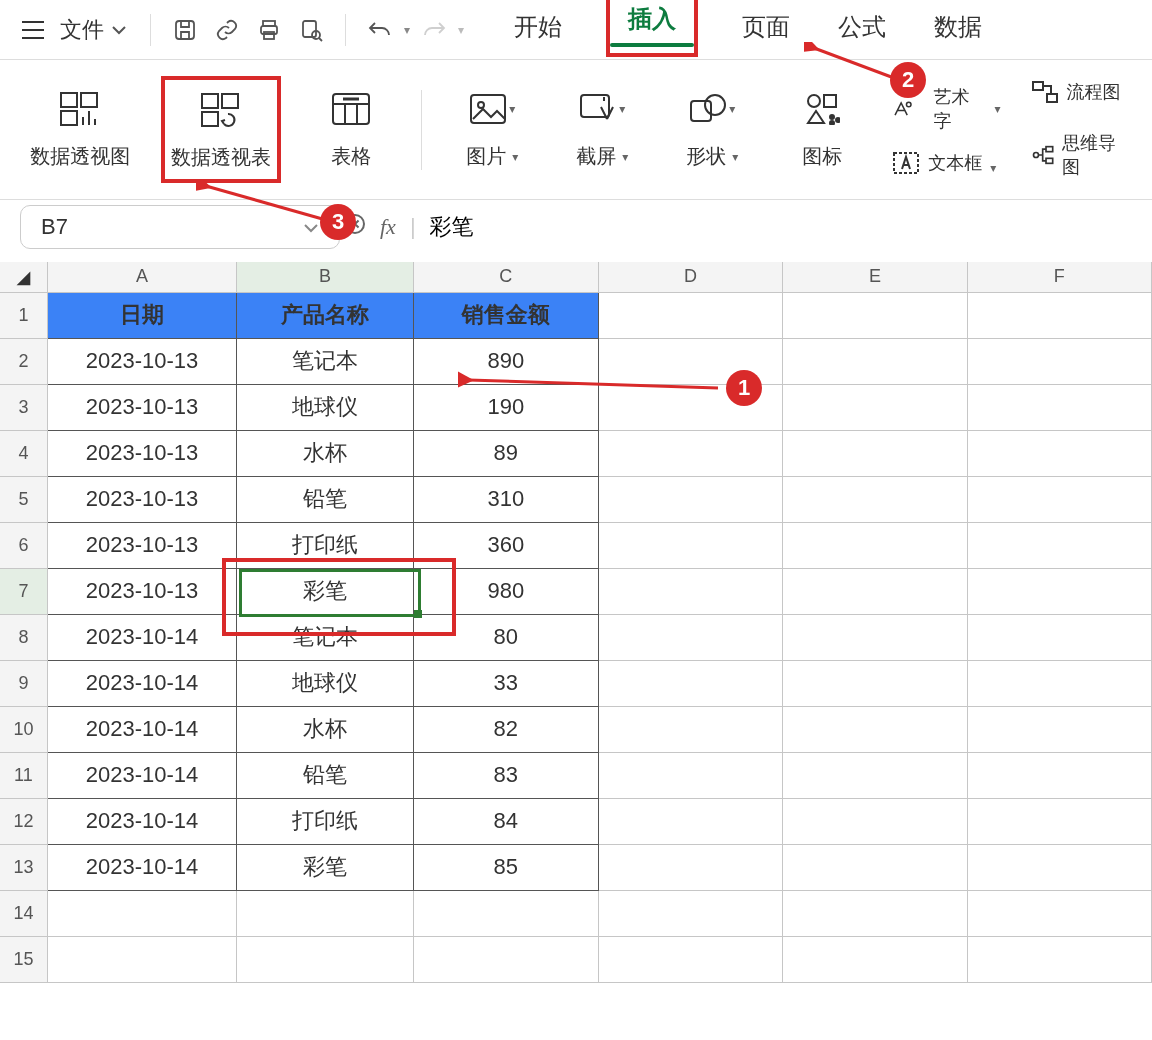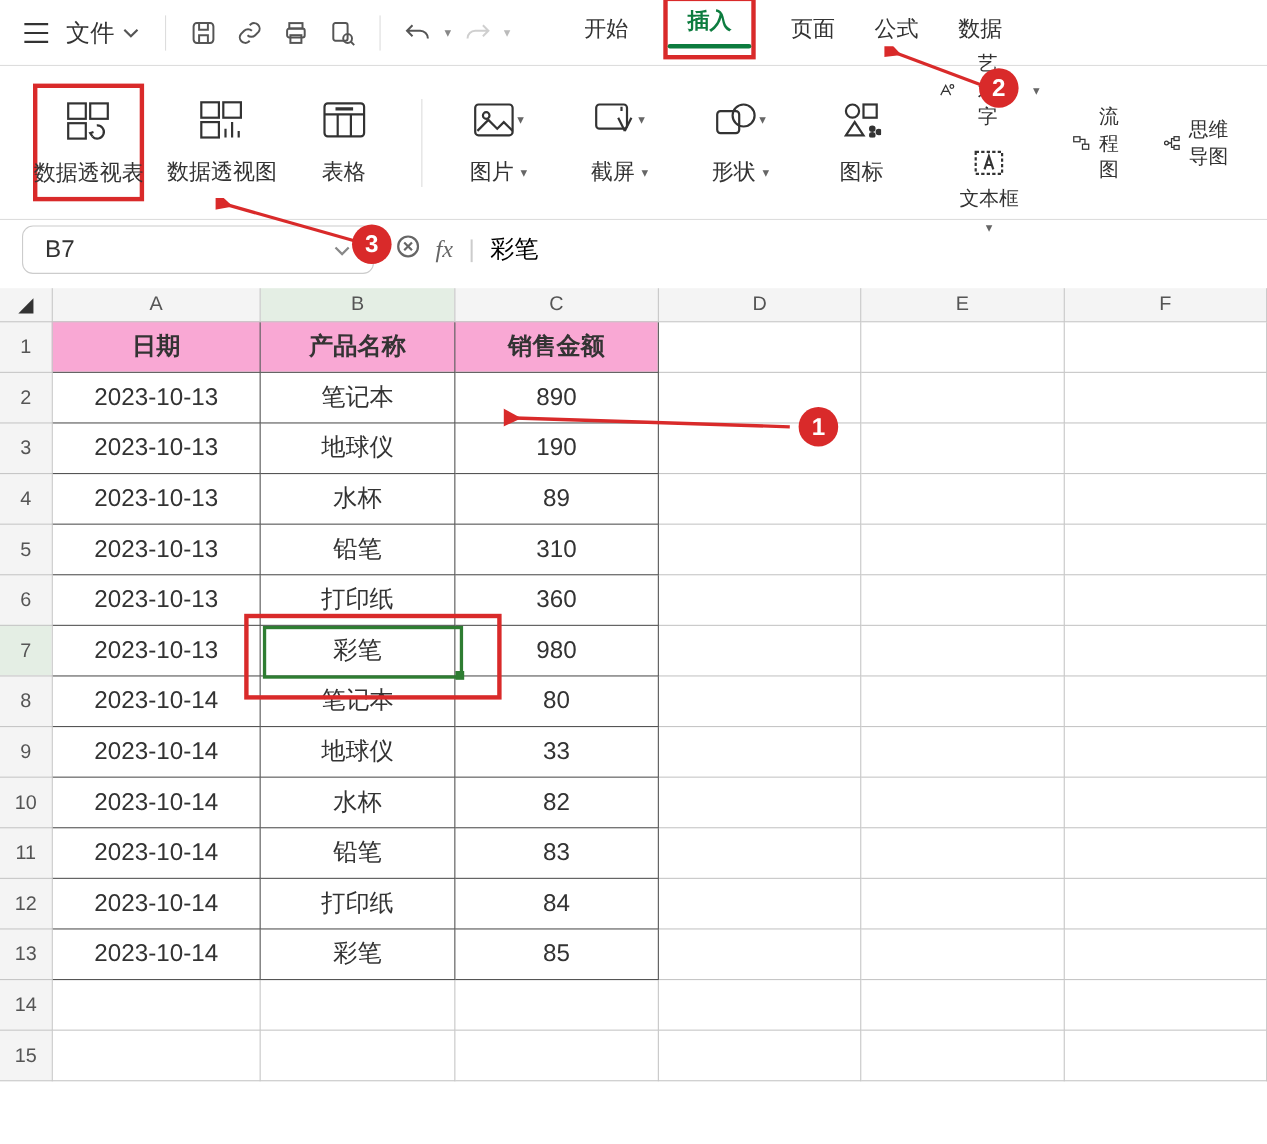--- a/index.html
+++ b/index.html
@@ -4,52 +4,52 @@
   <style>
     * { margin: 0; padding: 0; box-sizing: border-box; }
     body { font-family: "Microsoft YaHei", Arial, sans-serif; background: #fff; color: #333; font-size: 18px; width: 1152px; height: 1040px; overflow: hidden; position: relative; }
     
     
     .menubar { display: flex; align-items: center; height: 60px; border-bottom: 1px solid #ddd; padding: 0 20px; gap: 6px; }
     .menu-icon { width: 26px; height: 22px; display: inline-flex; align-items: center; justify-content: center; }
     .file-menu { display: flex; align-items: center; gap: 8px; font-size: 22px; padding: 0 8px; }
     .vdiv { width: 1px; height: 32px; background: #ddd; margin: 0 10px; }
     .qat-btn { width: 36px; height: 36px; display: inline-flex; align-items: center; justify-content: center; color: #555; }
-    .tab-row { display: flex; gap: 28px; margin-left: 57px; font-size: 20px; }
+    .tab-row { display: flex; gap: 40px; margin-left: 40px; font-size: 24px; }
     .tab-item { padding: 8px 4px 14px 4px; cursor: pointer; position: relative; }
     .tab-item.active { color: #0d7c3f; font-weight: 600; }
     .tab-item.active::after { content: ""; position: absolute; left: 0; right: 0; bottom: 6px; height: 4px; background: #0d7c3f; border-radius: 2px; }
     .tab-item.highlighted { border: 4px solid #d92a2a; padding: 4px 18px 14px 18px; margin-top: -8px; }
     
     
     .ribbon { display: flex; align-items: center; height: 140px; padding: 10px 30px; gap: 30px; border-bottom: 1px solid #ddd; }
     .ribbon-btn { display: flex; flex-direction: column; align-items: center; justify-content: center; gap: 14px; padding: 10px 8px; min-width: 80px; }
     .ribbon-btn .ricon { height: 40px; display: flex; align-items: center; justify-content: center; }
     .ribbon-btn .rlabel { font-size: 20px; white-space: nowrap; }
     .ribbon-btn.highlighted { border: 4px solid #d92a2a; padding: 10px 14px 8px 14px; }
     .ribbon-sep { width: 1px; height: 80px; background: #ddd; }
     .ribbon-btn-drop { display: inline-flex; align-items: center; gap: 2px; }
     
     
-    .namerow { display: flex; align-items: center; height: 54px; padding: 6px 20px; gap: 20px; }
+    .namerow { display: flex; align-items: center; height: 54px; padding: 6px 20px; gap: 4px; }
     .namebox { border: 1px solid #ccc; border-radius: 10px; height: 44px; width: 320px; display: flex; align-items: center; justify-content: space-between; padding: 0 20px; font-size: 22px; background: #fff; }
     .namebox .chev { color: #888; }
     .fxrow { display: flex; align-items: center; gap: 14px; font-size: 22px; justify-content: space-between; }
     .fxrow .fx { font-style: italic; color: #666; font-family: serif; }
     .formula-input { font-size: 22px; border: none; outline: none; font-family: inherit; width: 400px; }
     
     
     .sheet { position: relative; margin-top: 8px; }
     .grid { border-collapse: collapse; table-layout: fixed; }
     .grid th, .grid td { border: 1px solid #c6c6c6; text-align: center; font-weight: normal; }
     .grid .corner { width: 48px; height: 30px; background: #f4f4f4; border-top: none; border-left: none; }
     .grid .colhdr { height: 30px; background: #f4f4f4; font-size: 18px; color: #555; border-top: none; }
     .grid .rowhdr { width: 48px; background: #f4f4f4; font-size: 18px; color: #555; border-left: none; }
     .grid td.cell { height: 46px; font-size: 22px; background: #fff; }
-    .grid td.hdr-cell { background: #f9a8d4; font-size: 22px; font-weight: 600; }
+    .grid td.hdr-cell { background: #3b82f6; font-size: 22px; font-weight: 600; }
     .colA { width: 192px; }
     .colB { width: 180px; }
     .colC { width: 188px; }
     .colD, .colE, .colF { width: 188px; }
     
     .active-col .colhdr-b { background: #e0ece0; }
     .active-row .rowhdr-7 { background: #e0ece0; }
     
     
     .active-cell-outline { position: absolute; border: 3px solid #2e7d32; pointer-events: none; z-index: 5; }
@@ -120,45 +120,45 @@
   <div class="tab-row">
     <span class="tab-item">开始</span>
     <span class="tab-item active highlighted">插入</span>
     <span class="tab-item">页面</span>
     <span class="tab-item">公式</span>
     <span class="tab-item">数据</span>
   </div>
 </div>
 
 <div class="ribbon">
+  <div class="ribbon-btn">
+    <span class="ricon">
+      <svg width="42" height="36" viewBox="0 0 42 36" fill="none" stroke="#333" stroke-width="2">
+          <rect x="2" y="2" width="16" height="14"></rect>
+          <rect x="22" y="2" width="16" height="14"></rect>
+          <rect x="2" y="20" width="16" height="14"></rect>
+          <path d="M24 34v-8m6 8V20m6 14v-6"></path>
+        </svg>
+    </span>
+    <span class="rlabel">数据透视图</span>
+  </div>
   <div class="ribbon-btn highlighted">
     <span class="ricon">
       <svg width="42" height="36" viewBox="0 0 42 36" fill="none" stroke="#333" stroke-width="2">
           <rect x="2" y="2" width="16" height="14"></rect>
           <rect x="22" y="2" width="16" height="14"></rect>
           <rect x="2" y="20" width="16" height="14"></rect>
           <path d="M28 22a6 6 0 11-4 10"></path>
           <path d="M24 32l-2-3 3-1"></path>
         </svg>
     </span>
     <span class="rlabel">数据透视表</span>
   </div>
   <div class="ribbon-btn">
     <span class="ricon">
-      <svg width="42" height="36" viewBox="0 0 42 36" fill="none" stroke="#333" stroke-width="2">
-          <rect x="2" y="2" width="16" height="14"></rect>
-          <rect x="22" y="2" width="16" height="14"></rect>
-          <rect x="2" y="20" width="16" height="14"></rect>
-          <path d="M24 34v-8m6 8V20m6 14v-6"></path>
-        </svg>
-    </span>
-    <span class="rlabel">数据透视图</span>
-  </div>
-  <div class="ribbon-btn">
-    <span class="ricon">
       <svg width="40" height="34" viewBox="0 0 40 34" fill="none" stroke="#333" stroke-width="2">
           <rect x="2" y="2" width="36" height="30" rx="3"></rect>
           <path d="M2 12h36M14 12v20M26 12v20"></path>
           <path d="M12 7h16" stroke-width="3"></path>
         </svg>
     </span>
     <span class="rlabel">表格</span>
   </div>
   <span class="ribbon-sep"></span>
   <div class="ribbon-btn">
@@ -216,30 +216,30 @@
   </div>
   <div style="display:flex;flex-direction:column;gap:18px;">
     <div style="display:flex;align-items:center;gap:20px;">
       <svg width="28" height="24" viewBox="0 0 28 24" fill="none" stroke="#333" stroke-width="2">
           <path d="M4 20L12 4l8 16M7 14h10"></path>
           <circle cx="22" cy="6" r="3"></circle>
         </svg>
       <span>艺术字</span>
       <span style="font-size:12px;color:#666;">▾</span>
     </div>
-    <div style="display:flex;align-items:center;gap:8px;flex-direction:column;">
+    <div style="display:flex;align-items:flex-end;gap:8px;">
       <svg width="28" height="24" viewBox="0 0 28 24" fill="none" stroke="#333" stroke-width="2">
           <rect x="2" y="2" width="24" height="20" stroke-dasharray="3 2"></rect>
           <path d="M10 18L14 6l4 12M11 14h6"></path>
         </svg>
       <span>文本框</span>
       <span style="font-size:12px;color:#666;">▾</span>
     </div>
   </div>
-  <div style="display:flex;flex-direction:row;gap:27px;">
+  <div style="display:flex;flex-direction:column;gap:27px;">
     <div style="display:flex;align-items:center;gap:8px;">
       <svg width="28" height="24" viewBox="0 0 28 24" fill="none" stroke="#333" stroke-width="2">
           <rect x="2" y="2" width="10" height="8"></rect>
           <rect x="16" y="14" width="10" height="8"></rect>
           <path d="M12 6h8v8"></path>
         </svg>
       <span>流程图</span>
     </div>
     <div style="display:flex;align-items:center;gap:8px;">
       <svg width="28" height="24" viewBox="0 0 28 24" fill="none" stroke="#333" stroke-width="2">

